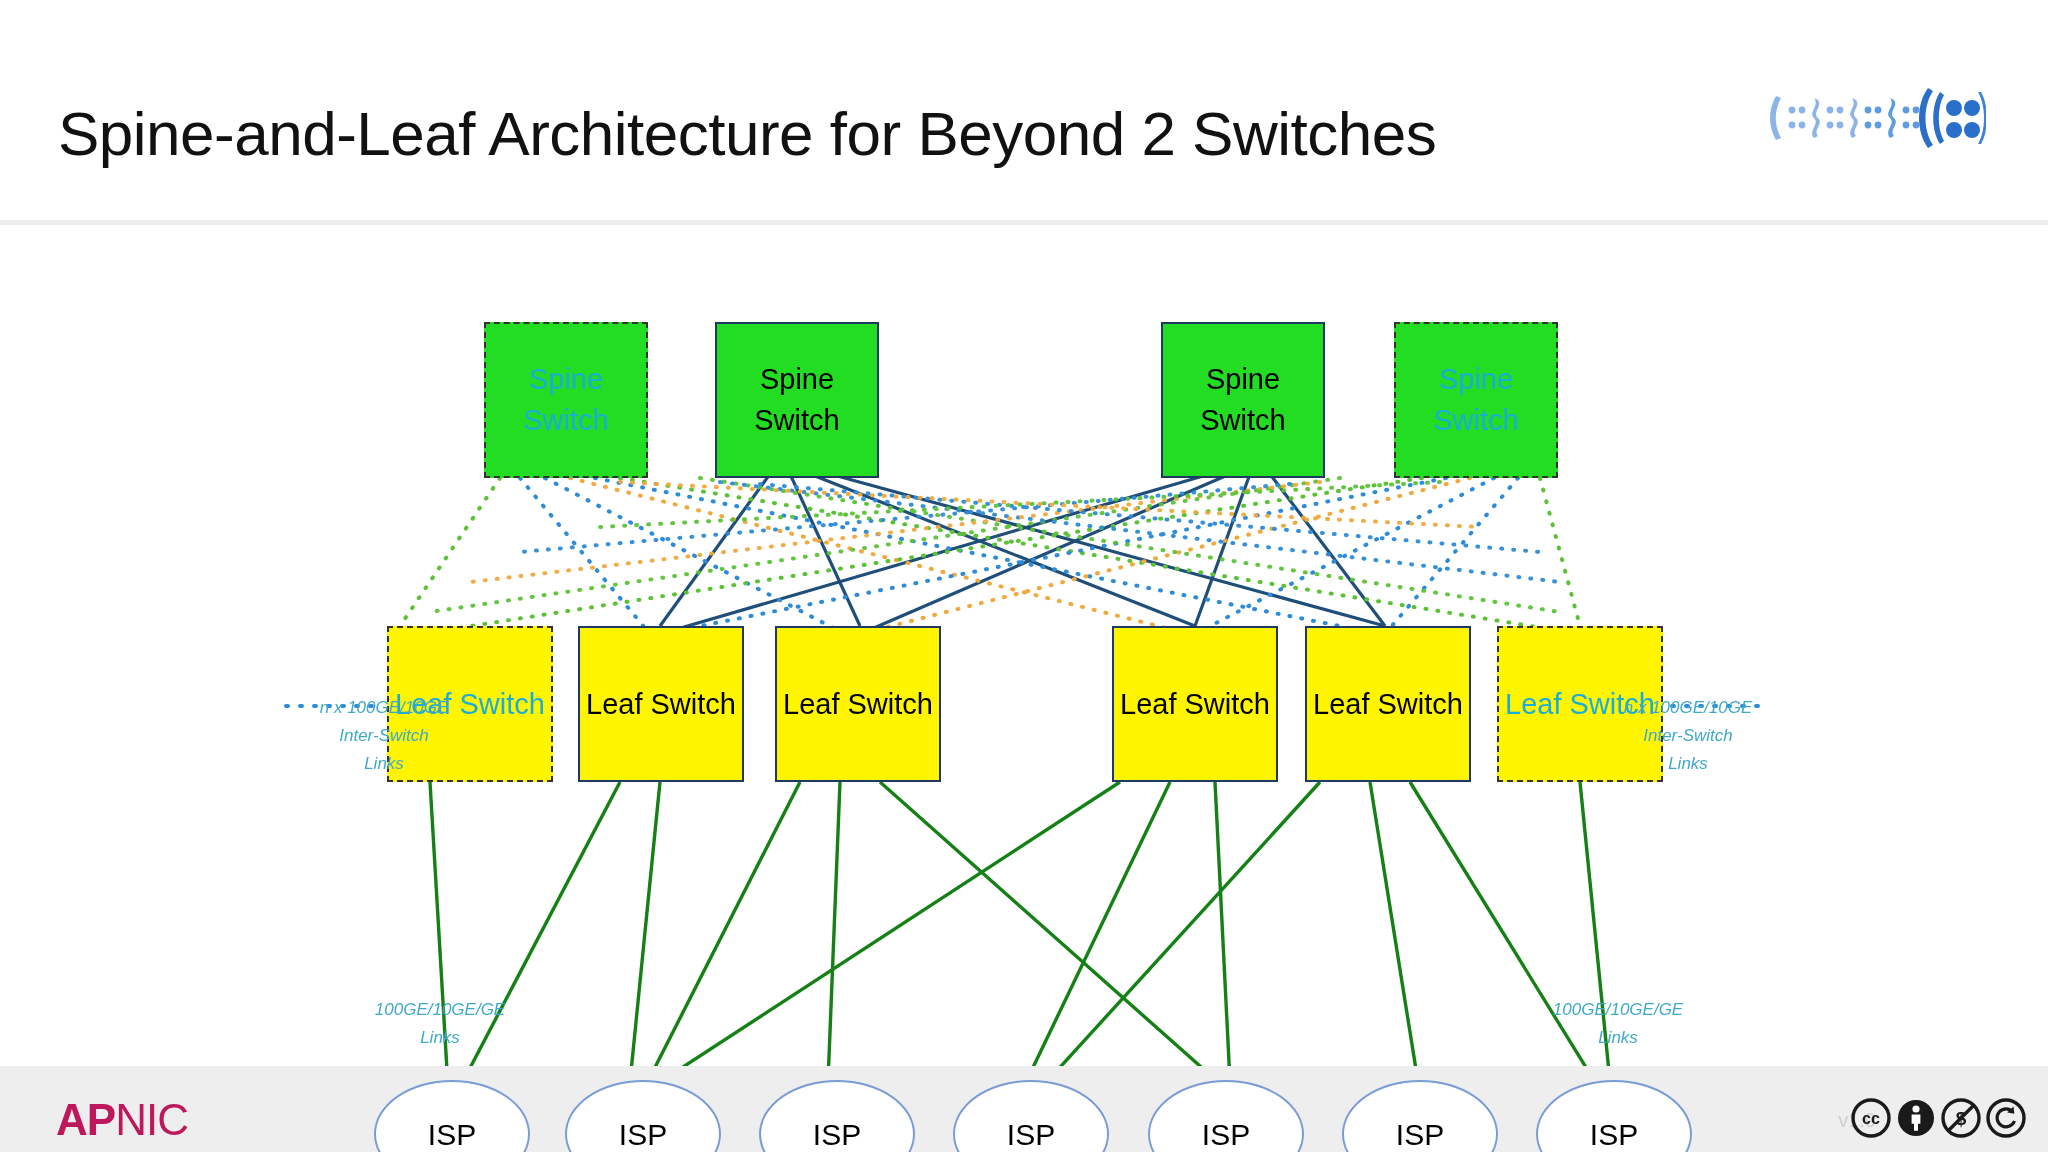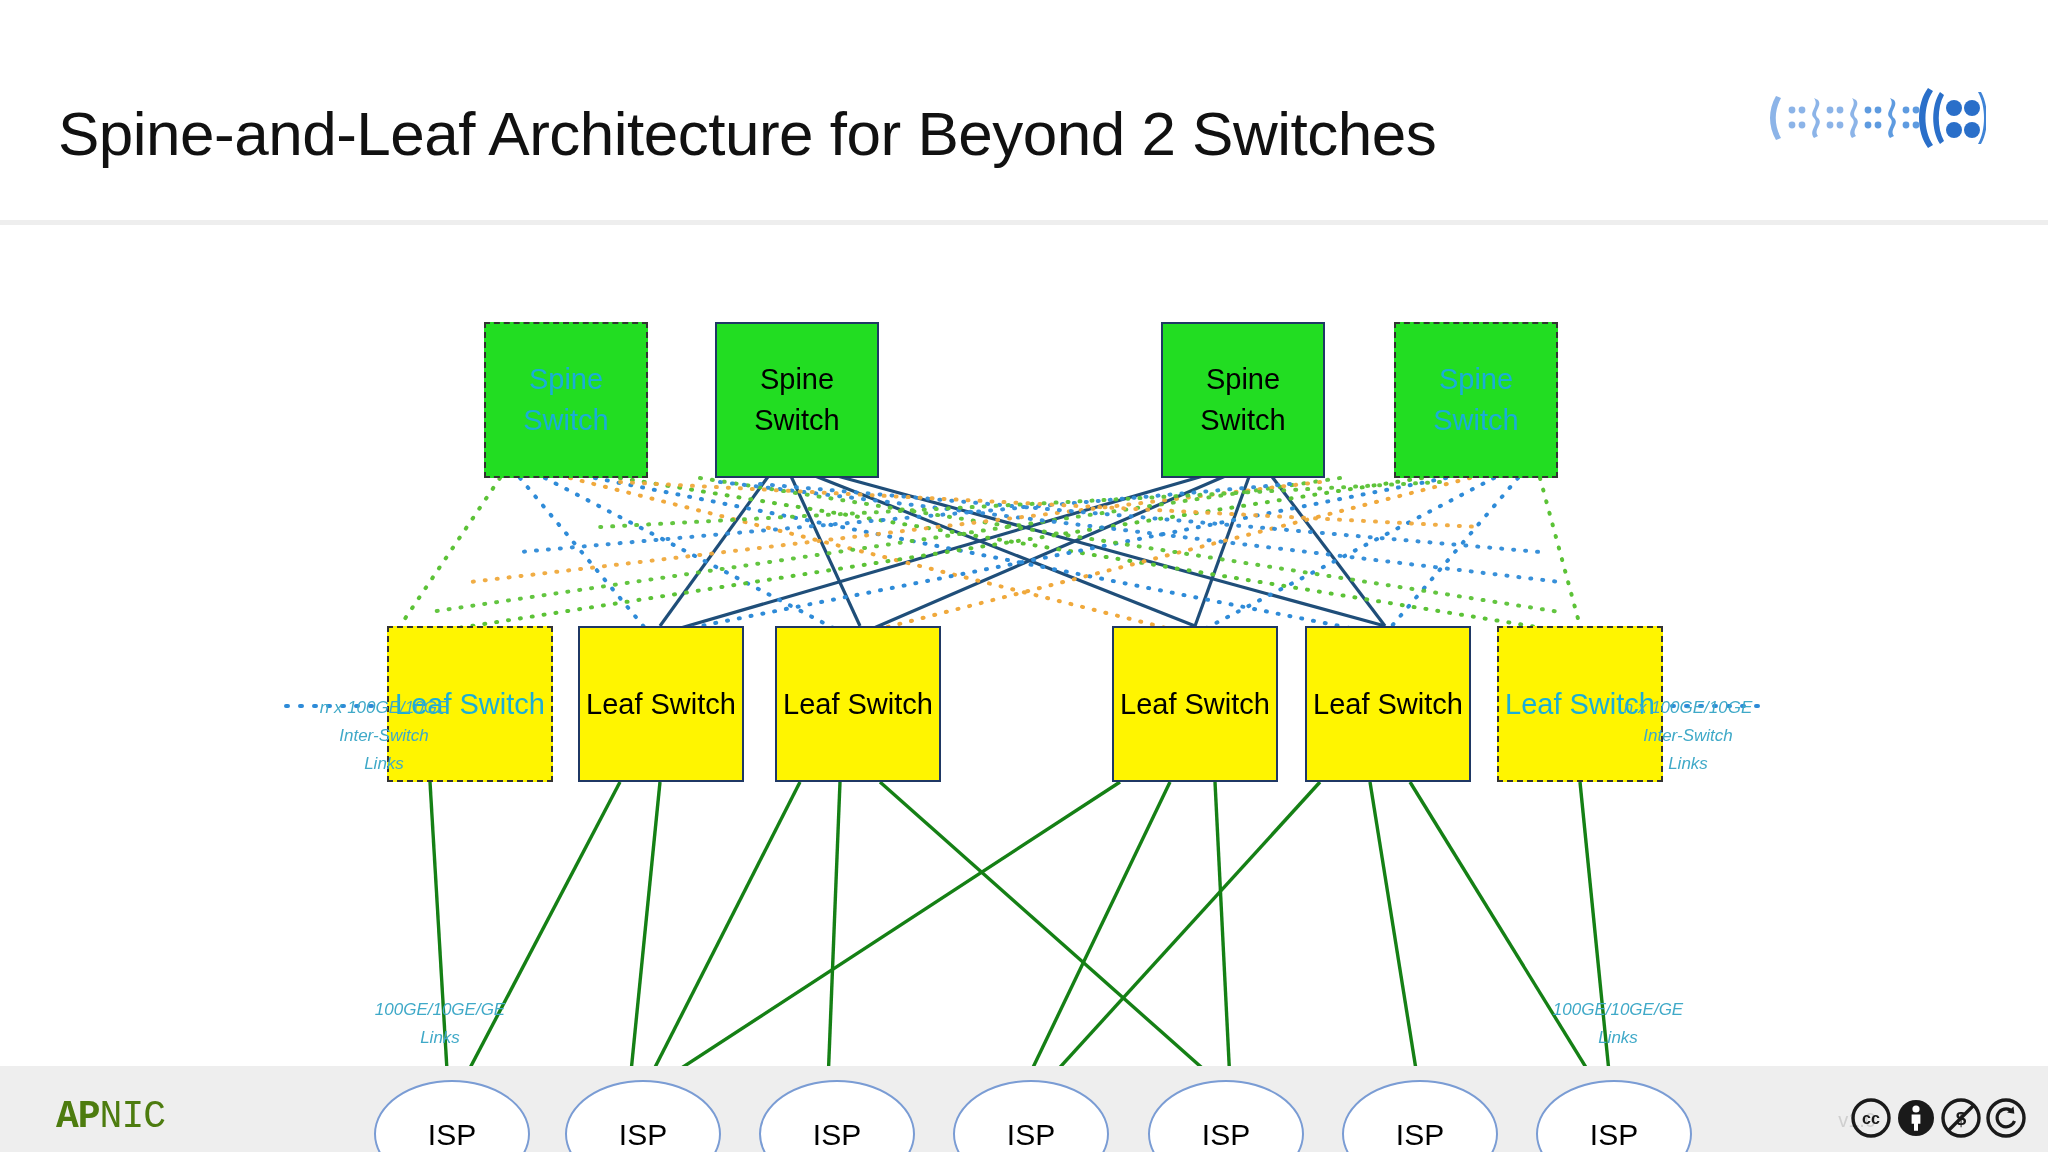--- a/index.html
+++ b/index.html
@@ -81,22 +81,22 @@
     z-index:6;
     white-space:pre-line;
   }
   
   #slide-footer{
     position:absolute;left:0;top:1066px;width:2048px;height:86px;
     background:#eeeeee;
   }
   #apnic-wordmark{
     position:absolute;left:56px;top:1095px;
-    font-size:38px;letter-spacing:-1px;color:#4d7c0f;
-    font-family:Liberation Mono, monospace;
+    font-size:44px;letter-spacing:-1px;color:#be185d;
+    font-family:Liberation Sans, sans-serif;
   }
   #apnic-wordmark b{font-weight:700;}
   #apnic-wordmark span.light{font-weight:400;}
   #page-number{
     position:absolute;left:0;top:1100px;width:2048px;text-align:center;
     font-size:26px;color:#b9b9b9;
     font-family:"Liberation Sans", sans-serif;
   }
   #version-label{
     position:absolute;right:172px;top:1109px;

